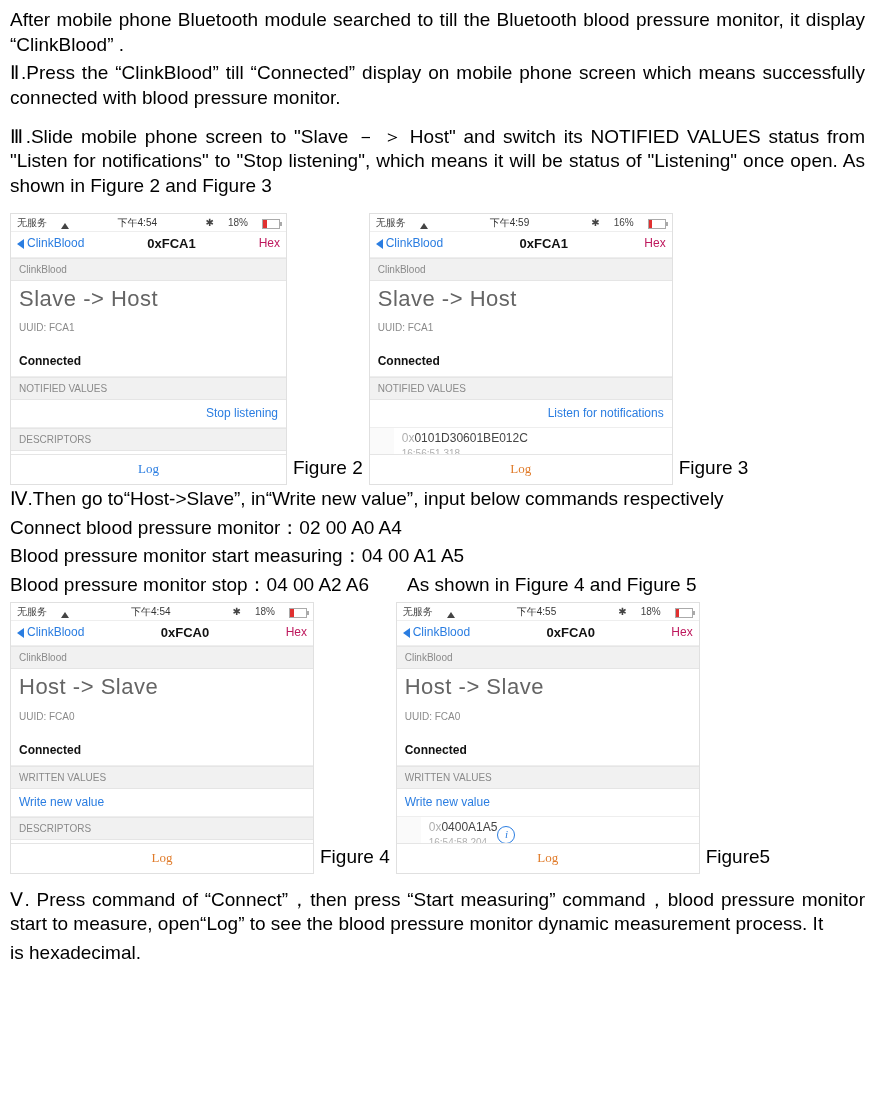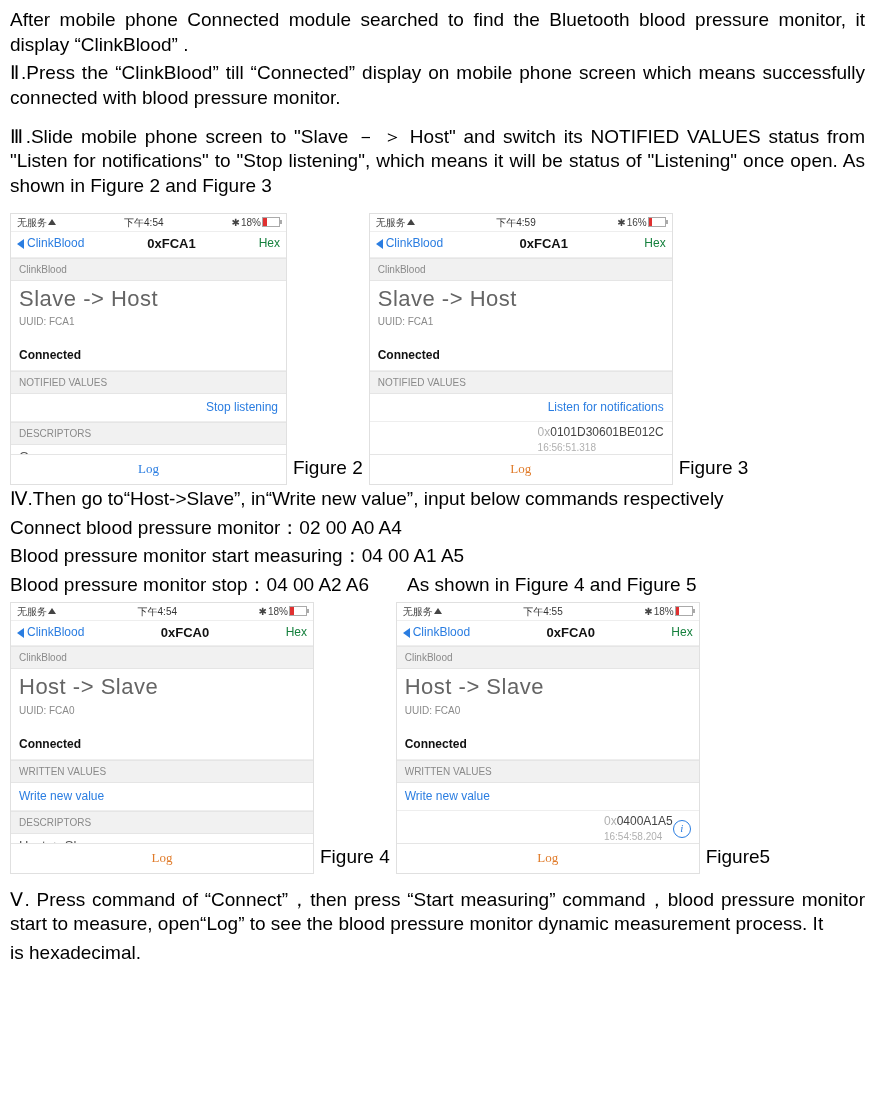--- a/index.html
+++ b/index.html
@@ -30,21 +30,21 @@
   .phone-wide { width: 302px; }
   .statusbar {
     display: flex;
     justify-content: space-between;
     align-items: center;
     padding: 2px 6px;
     font-size: 10px;
     background: #fff;
     border-bottom: 1px solid #eee;
   }
-  .statusbar .left, .statusbar .right { display: flex; align-items: center; gap: 1px; color: #444; }
+  .statusbar .left, .statusbar .right { display: flex; align-items: flex-end; gap: 14px; color: #444; }
   .wifi {
     width: 0; height: 0;
     border-left: 4px solid transparent;
     border-right: 4px solid transparent;
     border-bottom: 6px solid #444;
     display: inline-block;
   }
   .batt {
     width: 16px; height: 8px; border: 1px solid #aaa; position: relative; display: inline-block;
   }
@@ -56,75 +56,75 @@
   }
   .chev {
     width: 0; height: 0;
     border-top: 5px solid transparent;
     border-bottom: 5px solid transparent;
     border-right: 7px solid #2a7de1;
     margin-right: 3px;
   }
   .nav-back { color: #2a7de1; font-size: 12px; }
   .nav-title { font-weight: bold; font-size: 13px; margin: 0 auto; color: #111; }
-  .nav-hex { color: #15803d; font-size: 12px; }
+  .nav-hex { color: #be185d; font-size: 12px; }
 
   .section-label {
     background: #f1f1f1;
     color: #8a8a8a;
     font-size: 10px;
     padding: 4px 8px;
     border-top: 1px solid #e5e5e5;
     border-bottom: 1px solid #e5e5e5;
   }
   .big-row {
     background: #fff;
     padding: 4px 8px 6px 8px;
     border-bottom: 1px solid #eee;
   }
   .big-row .h1 { font-family: "Helvetica Neue", Arial, sans-serif; font-weight: 200; font-size: 22px; color: #656565; letter-spacing: 0.5px; }
-  .big-row .sub { font-size: 10px; color: #8a8a8a; margin-top: 2px; }
+  .big-row .sub { font-size: 10px; color: #8a8a8a; margin-top: 8px; }
   .big-row .conn { font-size: 12px; font-weight: bold; color: #111; margin-top: 20px; }
 
   .link-row {
     background: #fff; padding: 6px 8px; color: #2a7de1; font-size: 12px; text-align: right;
     border-bottom: 1px solid #eee;
   }
   .link-row.left { text-align: left; }
 
   .cell-o {
     background: #fff; padding: 4px 8px 6px 8px; border-bottom: 1px solid #eee;
   }
   .cell-o .val { font-size: 13px; color: #555; font-weight: 300; }
   .cell-o .sub2 { font-size: 9px; color: #b0b0b0; margin-top: 1px; }
 
   .hex-row {
     background: #fff; padding: 3px 8px 2px 8px; border-bottom: 1px solid #f1f1f1;
-    display: flex; justify-content: flex-end; align-items: center;
+    display: flex; justify-content: flex-start; align-items: center; margin-left: 24px;
   }
   .hex-row .txt .val { font-size: 12px; color: #444; }
   .hex-row .txt .prefix { color: #b0b0b0; }
   .hex-row .txt .ts { font-size: 10px; color: #b0b0b0; }
   .info-ico {
     width: 16px; height: 16px; border: 1px solid #2a7de1; border-radius: 50%;
     display: flex; align-items: center; justify-content: center; color: #2a7de1; font-size: 11px; font-style: italic; font-family: serif;
   }
 
   .bottom-bar {
     position: absolute; bottom: 0; left: 0; right: 0;
     background: #fff; text-align: center; color: #2a7de1; font-size: 13px; padding: 6px 0;
     border-top: 1px solid #e5e5e5;
     font-family: Liberation Serif, serif;
   }
   .bottom-bar.orange { color: #e07b2a; }
 </style>
 </head>
 <body>
 
-<p class="para">After mobile phone Connected module searched to find the Bluetooth blood pressure monitor, it display “ClinkBlood” .</p>
+<p class="para">After mobile phone Bluetooth module searched to till the Bluetooth blood pressure monitor, it display “ClinkBlood” .</p>
 <p class="para para-loose">Ⅱ.Press the “ClinkBlood” till “Connected” display on mobile phone screen which means successfully connected with blood pressure monitor.</p>
 <p class="para para-loose">Ⅲ.Slide mobile phone screen to "Slave － ＞ Host" and switch its NOTIFIED VALUES status from "Listen for notifications" to "Stop listening", which means it will be status of "Listening" once open. As shown in Figure 2 and Figure 3</p>
 
 <div class="row">
 
   <div class="phone">
     <div class="statusbar">
       <div class="left">
         <span>无服务</span>
         <span class="wifi"></span>

